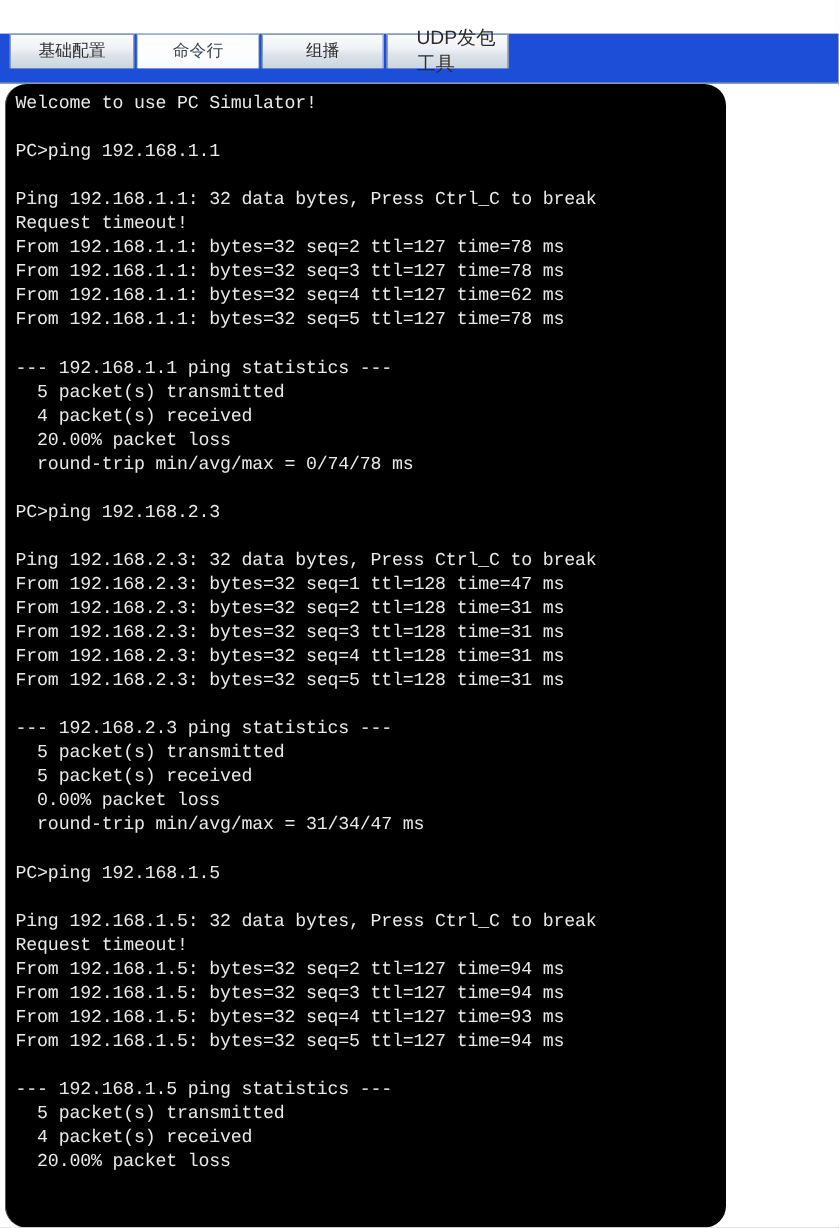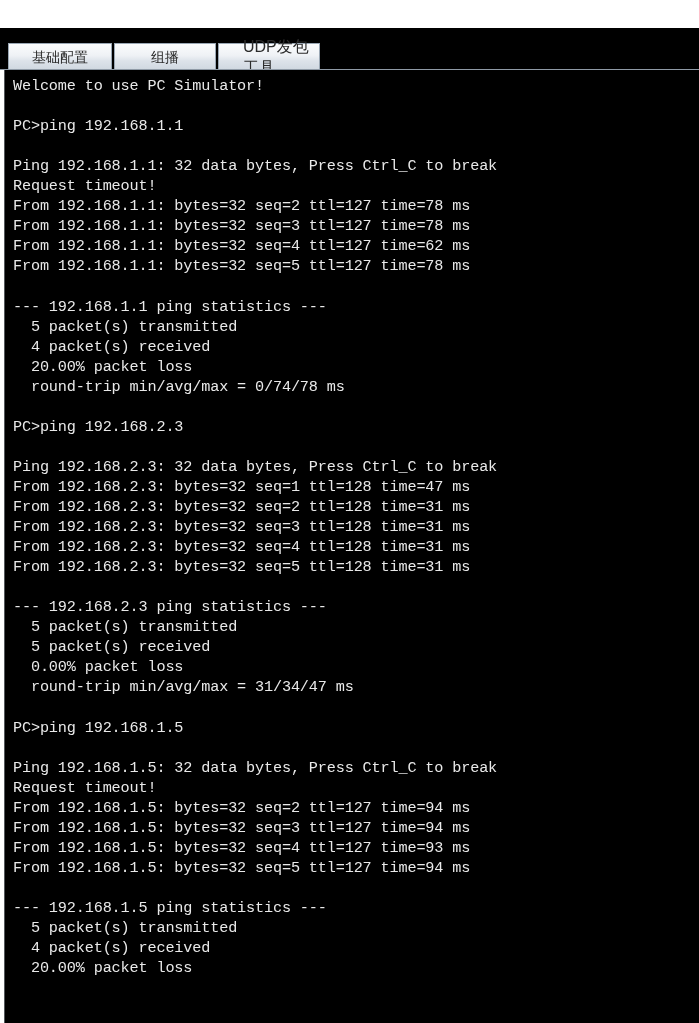--- a/index.html
+++ b/index.html
@@ -52,23 +52,22 @@
     line-height: 1;
     padding-bottom: 1px;
   }
 
   
   #tab-strip {
     position: absolute;
     left: 0; top: 28px;
     width: 699px;
     height: 44px;
-    background: #000000;
+    background: #1d4ed8;
     display: flex;
-    align-items: flex-end;
     padding-left: 8px;
     box-sizing: border-box;
   }
   .tab {
     height: 29px;
     margin-right: 2px;
     box-sizing: border-box;
     border: 1px solid #9aa7b4;
     border-bottom: none;
     background: linear-gradient(to bottom, #fbfcfd 0%, #eef1f5 42%, #dde3ea 60%, #ccd5de 100%);
@@ -97,43 +96,45 @@
     position: absolute;
     left: 0; top: 69px;
     width: 699px;
     height: 954px;
     background: #ffffff;
     border-top: 1px solid #8f9aa6;
     box-sizing: border-box;
     padding-left: 4px;
   }
   #terminal-output {
-    width: 695px;
+    width: 601px;
     height: 953px;
     background: #000000;
     color: #e9e9e9;
     font-family: "Liberation Mono", "DejaVu Sans Mono", monospace;
     font-size: 15.2px;
     line-height: 20.05px;
     white-space: pre;
     overflow: hidden;
     padding: 6px 0 0 8px;
     box-sizing: border-box;
     letter-spacing: -0.15px;
     border-left: 1px solid #54585c;
+    border-radius: 18px;
   }
 </style>
 </head>
 <body>
 
 <div id="app-window">
 
 
   <div id="tab-strip">
     <div class="tab w-basic">基础配置</div>
+    <div class="tab w-cli selected">命令行</div>
     <div class="tab w-mcast">组播</div>
     <div class="tab w-udp">UDP发包工具</div>
   </div>
 
   <div id="terminal-frame">
     <div id="terminal-output">Welcome to use PC Simulator!
 
 PC&gt;ping 192.168.1.1
 
 Ping 192.168.1.1: 32 data bytes, Press Ctrl_C to break

